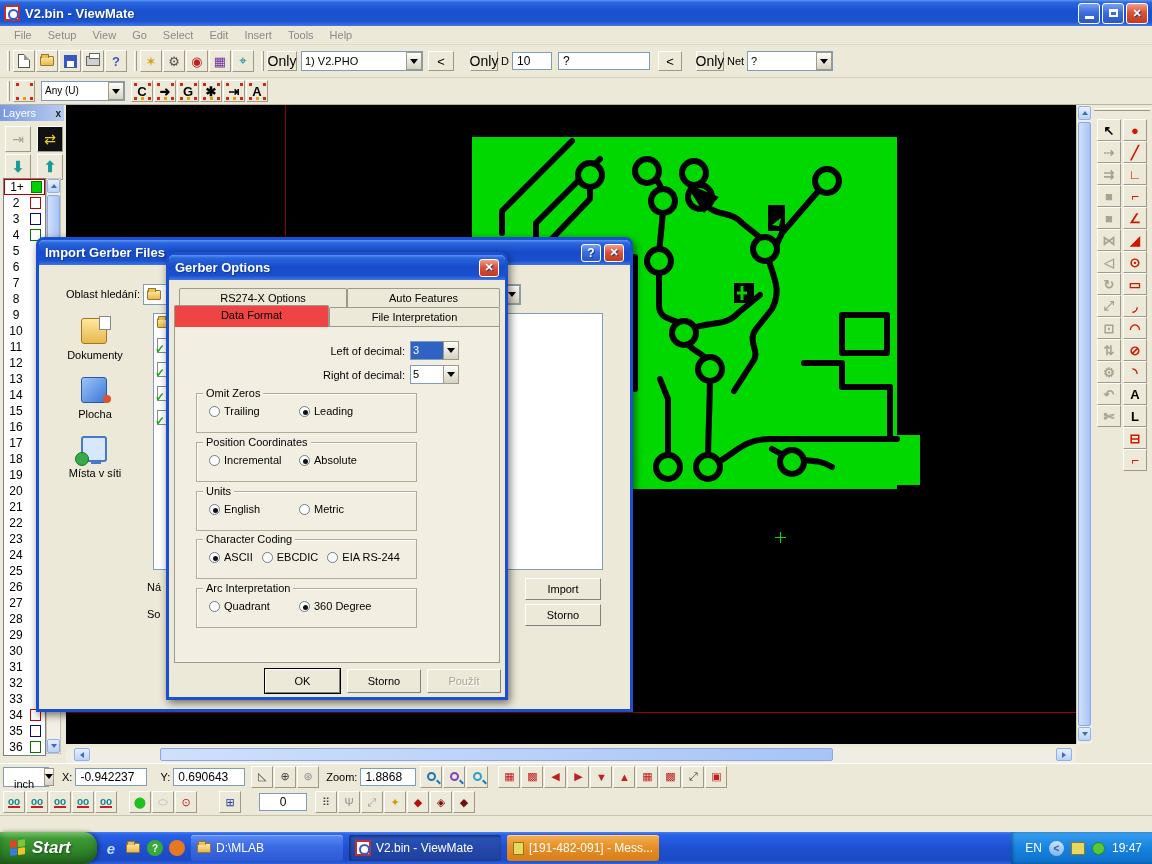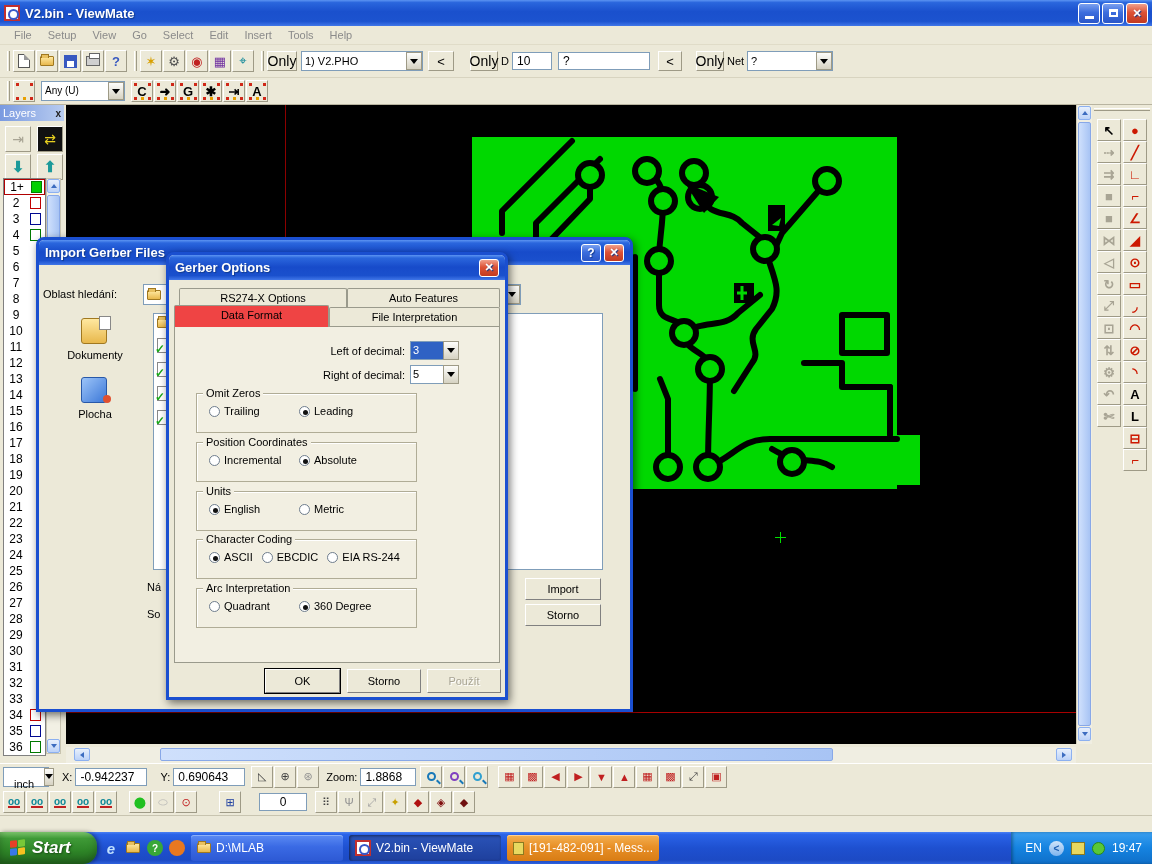--- a/index.html
+++ b/index.html
@@ -734,21 +734,21 @@
   <div class="filler"></div>
 
   <div class="xp-dialog" style="left:36px;top:237px;width:597px;height:475px;z-index:10">
     <div class="xp-title">
       <span>Import Gerber Files</span>
       <span class="btns">
         <span class="tb-q">?</span>
         <span class="tb-x">✕</span>
       </span>
     </div>
-    <span style="position:absolute;left:4px;top:48px">Oblast hledání:</span>
+    <span style="position:absolute;left:27px;top:48px">Oblast hledání:</span>
     <span class="field" style="position:absolute;left:104px;top:44px;width:378px;height:21px;display:flex;align-items:center">
       <span class="ic-folder" style="margin-left:3px"></span>
       <span class="combo-btn" style="margin-left:auto;height:100%">
           <span class="combo-arrow"></span>
         </span>
     </span>
     <div style="position:absolute;left:8px;top:76px;width:100px" id="places">
         <div class="place">
           <div class="pl-ic">
             <span class="pl-base pl-fold"></span>
@@ -756,20 +756,27 @@
           </div>
           <div>Dokumenty</div>
         </div>
         <div class="place">
           <div class="pl-ic">
             <span class="pl-base pl-desk"></span>
             <span class="pl-pen"></span>
           </div>
           <div>Plocha</div>
         </div>
+        <div class="place">
+          <div class="pl-ic">
+            <span class="pl-base pl-mon"></span>
+            <span class="pl-glob"></span>
+          </div>
+          <div>Místa v síti</div>
+        </div>
       </div>
     <div class="field" style="position:absolute;left:114px;top:73px;width:450px;height:257px">
       <div style="position:absolute;left:3px;top:4px" id="import-files">
           <div class="ic-folder" style="margin-bottom: 10px;"></div>
           <div class="file-ic">
             <span class="chk">✓</span>
           </div>
           <div class="file-ic">
             <span class="chk">✓</span>
           </div>

